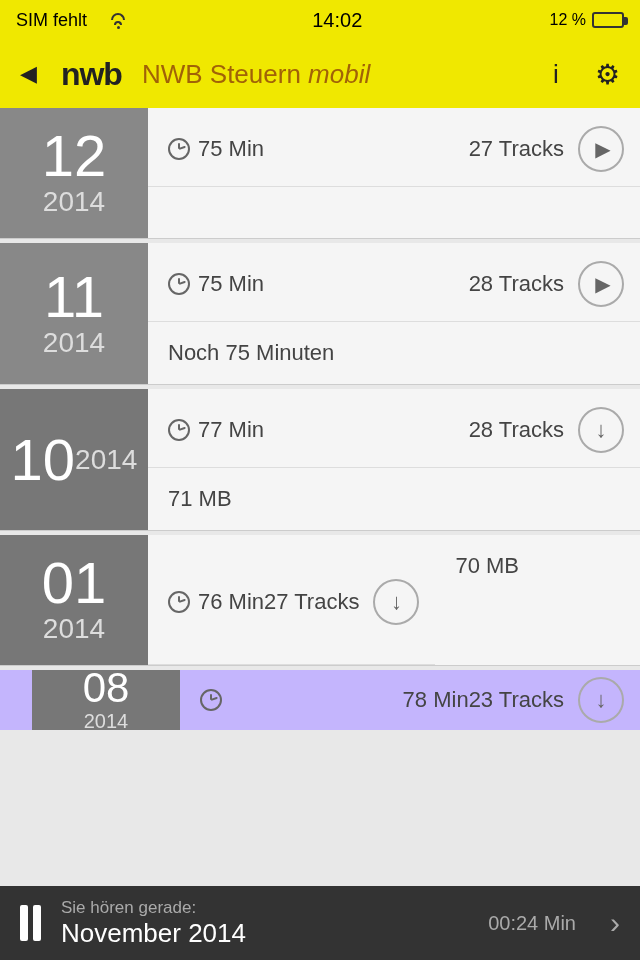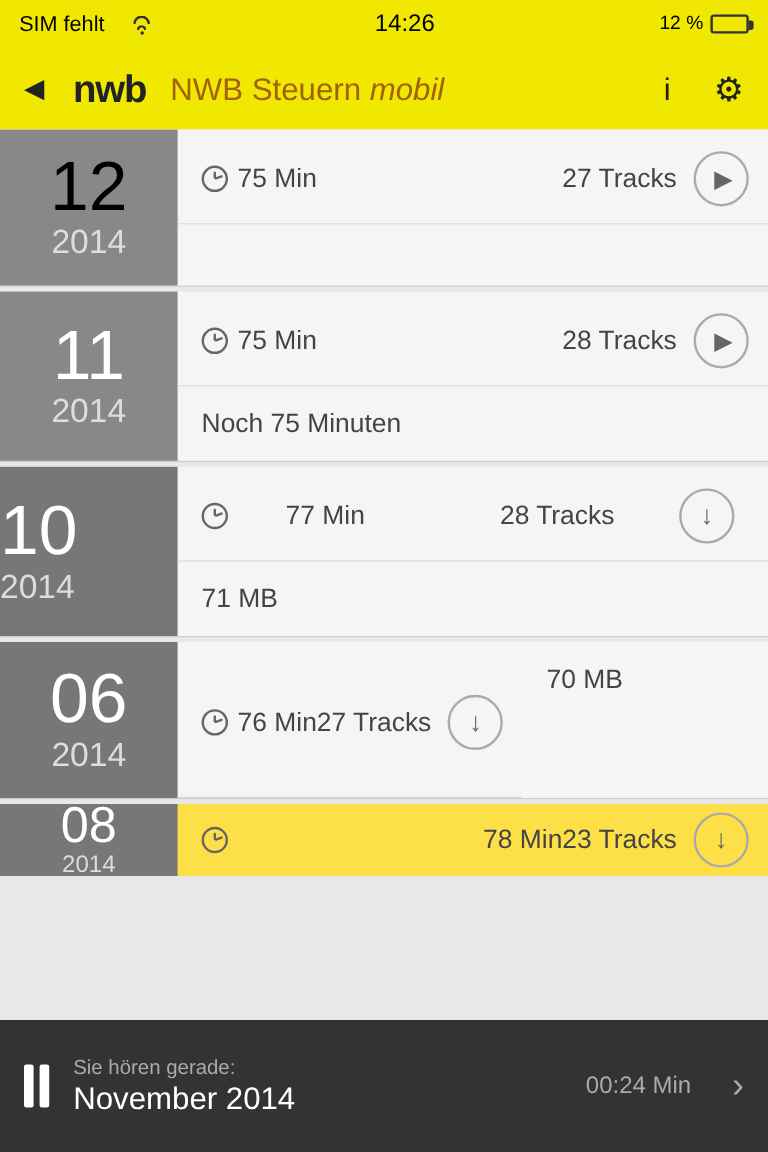--- a/index.html
+++ b/index.html
@@ -87,21 +87,21 @@
 
     
     .list { background: #e8e8e8; }
 
     
     .now-playing {
       position: absolute;
       bottom: 0;
       left: 0;
       right: 0;
-      height: 110px;
+      height: 74px;
       background: #333;
       display: flex;
       align-items: center;
       padding: 0 20px;
       gap: 20px;
     }
 
     .pause-btn {
       display: flex;
       gap: 5px;
@@ -145,21 +145,21 @@
 <div class="status-bar">
   <div class="status-left">
     <span>SIM fehlt</span>
 
     <span style="display:inline-flex;flex-direction:column;align-items:center;gap:1px;margin-top:2px;">
       <span style="width:14px;height:7px;border:2px solid #333;border-bottom:none;border-radius:7px 7px 0 0;display:block;"></span>
       <span style="width:8px;height:4px;border:2px solid #333;border-bottom:none;border-radius:4px 4px 0 0;display:block;"></span>
       <span style="width:3px;height:3px;background:#333;border-radius:50%;display:block;"></span>
     </span>
   </div>
-  <div class="status-center">14:26</div>
+  <div class="status-center">14:02</div>
   <div class="status-right">
     <span>12 %</span>
     <span class="battery">
       <span class="battery-fill"></span>
     </span>
   </div>
 </div>
 
 <div class="header">
   <span class="back-arrow">◀</span>
@@ -167,21 +167,21 @@
   <span class="header-title">
     <span>NWB Steuern</span> <em>mobil</em>
   </span>
   <span class="header-info">i</span>
   <span class="header-gear">⚙</span>
 </div>
 
 <div class="list" id="track-list">
     <div style="display: flex; background: rgb(245, 245, 245); border-bottom: 1px solid rgb(204, 204, 204); margin-bottom: 4px;">
       <div style="width:148px;min-height:130px;background:#888;display:flex;flex-direction:column;align-items:center;justify-content:center;flex-shrink:0;">
-        <span style="font-size:58px;font-weight:300;color:#000000;line-height:1;">12</span>
+        <span style="font-size:58px;font-weight:300;color:#ffffff;line-height:1;">12</span>
         <span style="font-size:28px;color:#ddd;line-height:1.2;">2014</span>
       </div>
 
       <div style="flex:1;display:flex;flex-direction:column;">
         <div style="display:flex;align-items:center;padding:18px 16px 14px 20px;border-bottom:1px solid #ddd;">
           <span style="width:22px;height:22px;border:2px solid #666;border-radius:50%;display:inline-flex;align-items:center;justify-content:center;position:relative;flex-shrink:0;margin-right:8px;">
             <span style="position:absolute;width:2px;height:6px;background:#666;bottom:50%;left:50%;transform:translateX(-50%);transform-origin:bottom center;border-radius:1px;"></span>
             <span style="position:absolute;width:2px;height:7px;background:#666;bottom:50%;left:50%;transform:translateX(-50%) rotate(70deg);transform-origin:bottom center;border-radius:1px;"></span>
           </span>
           <span style="font-size:22px;color:#444;flex:1;">75 Min</span>
@@ -207,62 +207,62 @@
           <span style="font-size:22px;color:#444;flex:1;">75 Min</span>
           <span style="font-size:22px;color:#444;margin-right:14px;">28 Tracks</span>
           <div style="width:46px;height:46px;border:2px solid #aaa;border-radius:50%;display:flex;align-items:center;justify-content:center;color:#666;font-size:20px;flex-shrink:0;cursor:pointer;">
             <span style="margin-left:4px;">▶</span>
           </div>
         </div>
         <div style="padding:18px 16px 18px 20px;font-size:22px;color:#444;">Noch 75 Minuten</div>
       </div>
     </div>
     <div style="display: flex; background: rgb(245, 245, 245); border-bottom: 1px solid rgb(204, 204, 204); margin-bottom: 4px;">
-      <div style="width:148px;min-height:130px;background:#777;display:flex;flex-direction:column;justify-content:center;flex-shrink:0;">
+      <div style="width:148px;min-height:130px;background:#777;display:flex;align-items:center;justify-content:center;flex-shrink:0;">
         <span style="font-size:58px;font-weight:300;color:#fff;line-height:1;">10</span>
         <span style="font-size:28px;color:#ddd;line-height:1.2;">2014</span>
       </div>
 
       <div style="flex:1;display:flex;flex-direction:column;">
-        <div style="display:flex;align-items:center;padding:18px 28px 14px 20px;border-bottom:1px solid #ddd;gap:40px;">
+        <div style="display:flex;align-items:center;padding:18px 16px 14px 20px;border-bottom:1px solid #ddd;">
           <span style="width:22px;height:22px;border:2px solid #666;border-radius:50%;display:inline-flex;align-items:center;justify-content:center;position:relative;flex-shrink:0;margin-right:8px;">
             <span style="position:absolute;width:2px;height:6px;background:#666;bottom:50%;left:50%;transform:translateX(-50%);transform-origin:bottom center;border-radius:1px;"></span>
             <span style="position:absolute;width:2px;height:7px;background:#666;bottom:50%;left:50%;transform:translateX(-50%) rotate(70deg);transform-origin:bottom center;border-radius:1px;"></span>
           </span>
           <span style="font-size:22px;color:#444;flex:1;">77 Min</span>
           <span style="font-size:22px;color:#444;margin-right:14px;">28 Tracks</span>
           <div style="width:46px;height:46px;border:2px solid #aaa;border-radius:50%;display:flex;align-items:center;justify-content:center;color:#666;font-size:20px;flex-shrink:0;cursor:pointer;">
             <span style="font-size:22px;font-weight:300;">↓</span>
           </div>
         </div>
         <div style="padding:18px 16px 18px 20px;font-size:22px;color:#444;">71 MB</div>
       </div>
     </div>
     <div style="display: flex; background: rgb(245, 245, 245); border-bottom: 1px solid rgb(204, 204, 204); margin-bottom: 4px;">
       <div style="width:148px;min-height:130px;background:#777;display:flex;flex-direction:column;align-items:center;justify-content:center;flex-shrink:0;">
-        <span style="font-size:58px;font-weight:300;color:#fff;line-height:1;">06</span>
+        <span style="font-size:58px;font-weight:300;color:#fff;line-height:1;">01</span>
         <span style="font-size:28px;color:#ddd;line-height:1.2;">2014</span>
       </div>
 
       <div style="flex:1;display:flex;flex-direction:row;">
         <div style="display:flex;align-items:center;padding:18px 16px 14px 20px;border-bottom:1px solid #ddd;">
           <span style="width:22px;height:22px;border:2px solid #666;border-radius:50%;display:inline-flex;align-items:center;justify-content:center;position:relative;flex-shrink:0;margin-right:8px;">
             <span style="position:absolute;width:2px;height:6px;background:#666;bottom:50%;left:50%;transform:translateX(-50%);transform-origin:bottom center;border-radius:1px;"></span>
             <span style="position:absolute;width:2px;height:7px;background:#666;bottom:50%;left:50%;transform:translateX(-50%) rotate(70deg);transform-origin:bottom center;border-radius:1px;"></span>
           </span>
           <span style="font-size:22px;color:#444;flex:1;">76 Min</span>
           <span style="font-size:22px;color:#444;margin-right:14px;">27 Tracks</span>
           <div style="width:46px;height:46px;border:2px solid #aaa;border-radius:50%;display:flex;align-items:center;justify-content:center;color:#666;font-size:20px;flex-shrink:0;cursor:pointer;">
             <span style="font-size:22px;font-weight:300;">↓</span>
           </div>
         </div>
         <div style="padding:18px 16px 18px 20px;font-size:22px;color:#444;">70 MB</div>
       </div>
     </div>
-    <div style="display: flex; background: #fde047; height: 60px; overflow: hidden; margin-bottom: 4px;">
+    <div style="display: flex; background: #c4b5fd; height: 60px; overflow: hidden; margin-bottom: 4px; padding-left: 32px;">
       <div style="width:148px;min-height:60px;background:#777;display:flex;flex-direction:column;align-items:center;justify-content:center;flex-shrink:0;">
         <span style="font-size:42px;font-weight:300;color:#fff;line-height:1;">08</span>
         <span style="font-size:20px;color:#ddd;line-height:1.2;">2014</span>
       </div>
 
       <div style="flex:1;display:flex;align-items:center;padding:10px 16px 10px 20px;text-align:right;">
         <span style="width:22px;height:22px;border:2px solid #666;border-radius:50%;display:inline-flex;align-items:center;justify-content:center;position:relative;flex-shrink:0;margin-right:8px;">
           <span style="position:absolute;width:2px;height:6px;background:#666;bottom:50%;left:50%;transform:translateX(-50%);transform-origin:bottom center;border-radius:1px;"></span>
           <span style="position:absolute;width:2px;height:7px;background:#666;bottom:50%;left:50%;transform:translateX(-50%) rotate(70deg);transform-origin:bottom center;border-radius:1px;"></span>
         </span>

